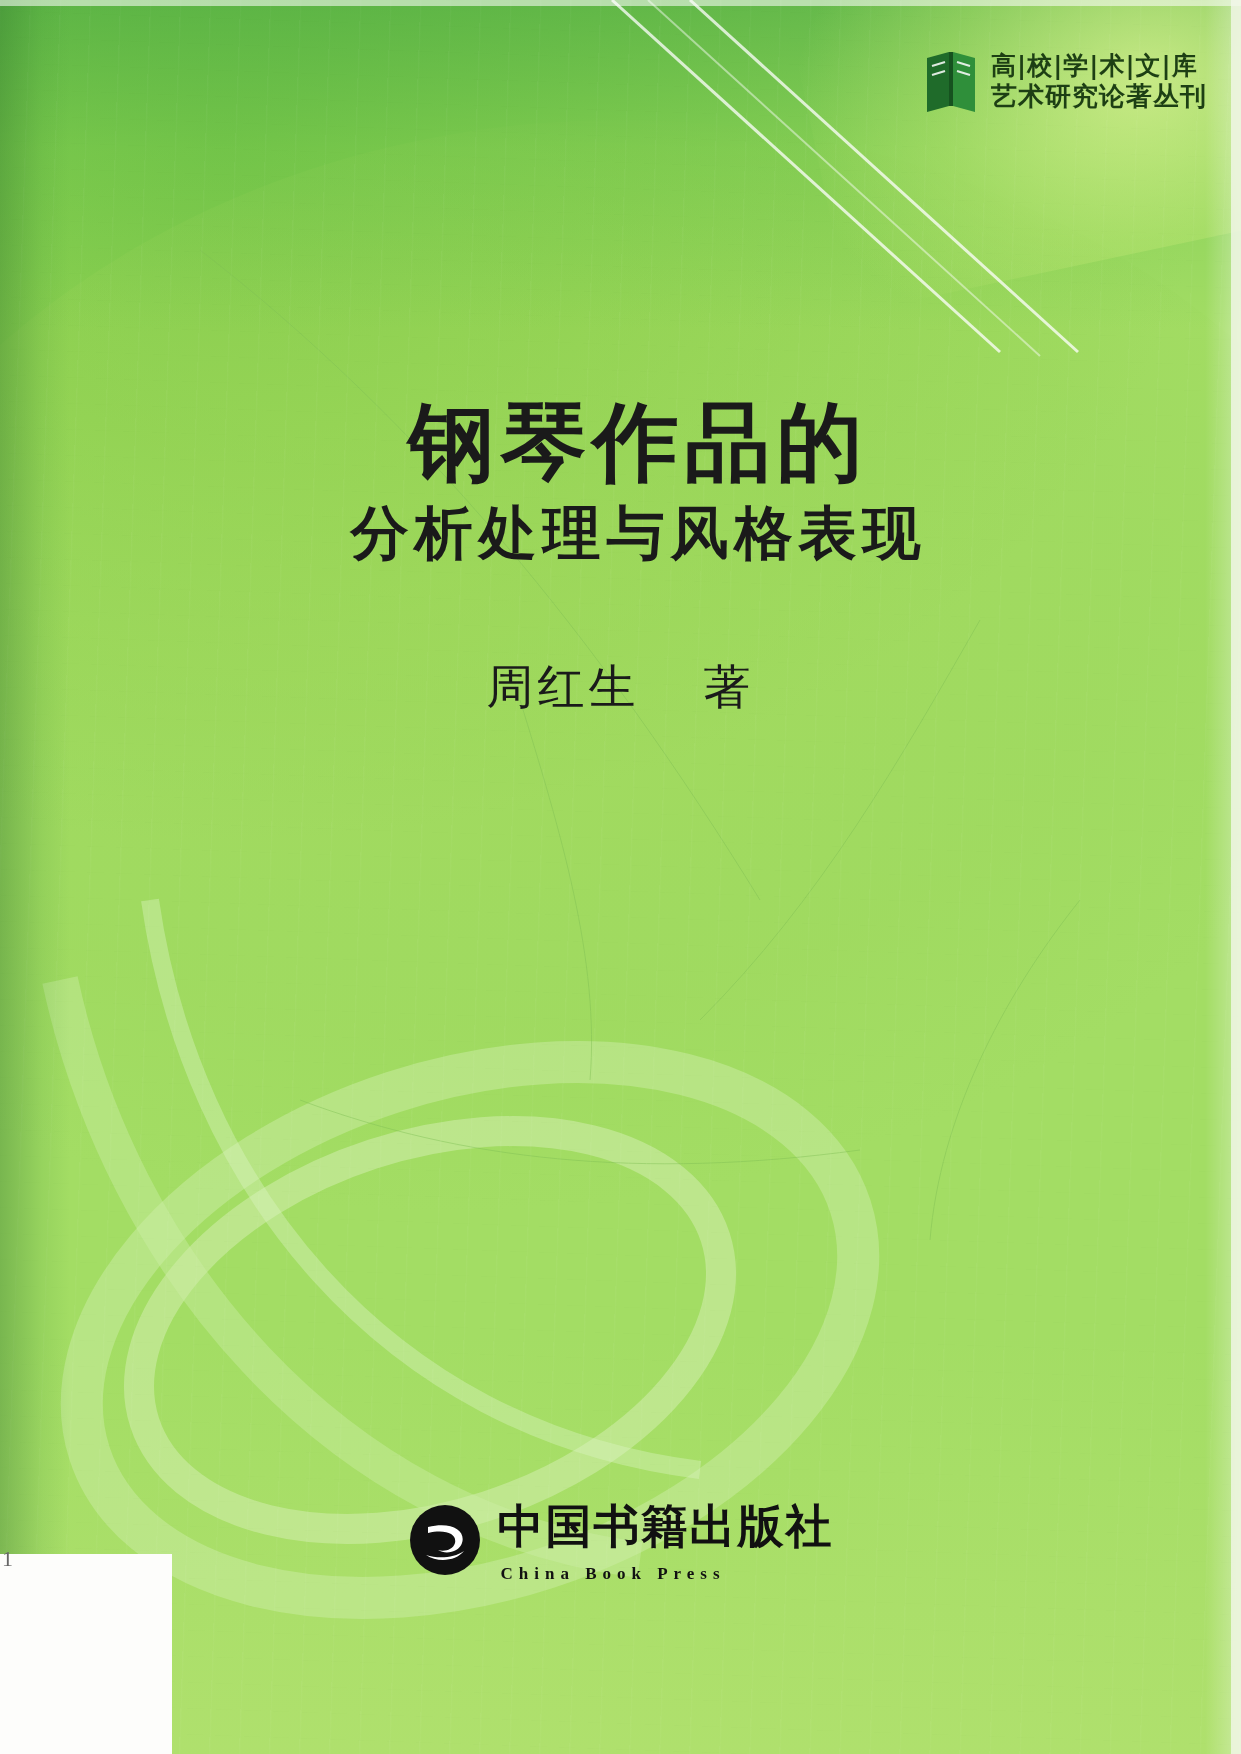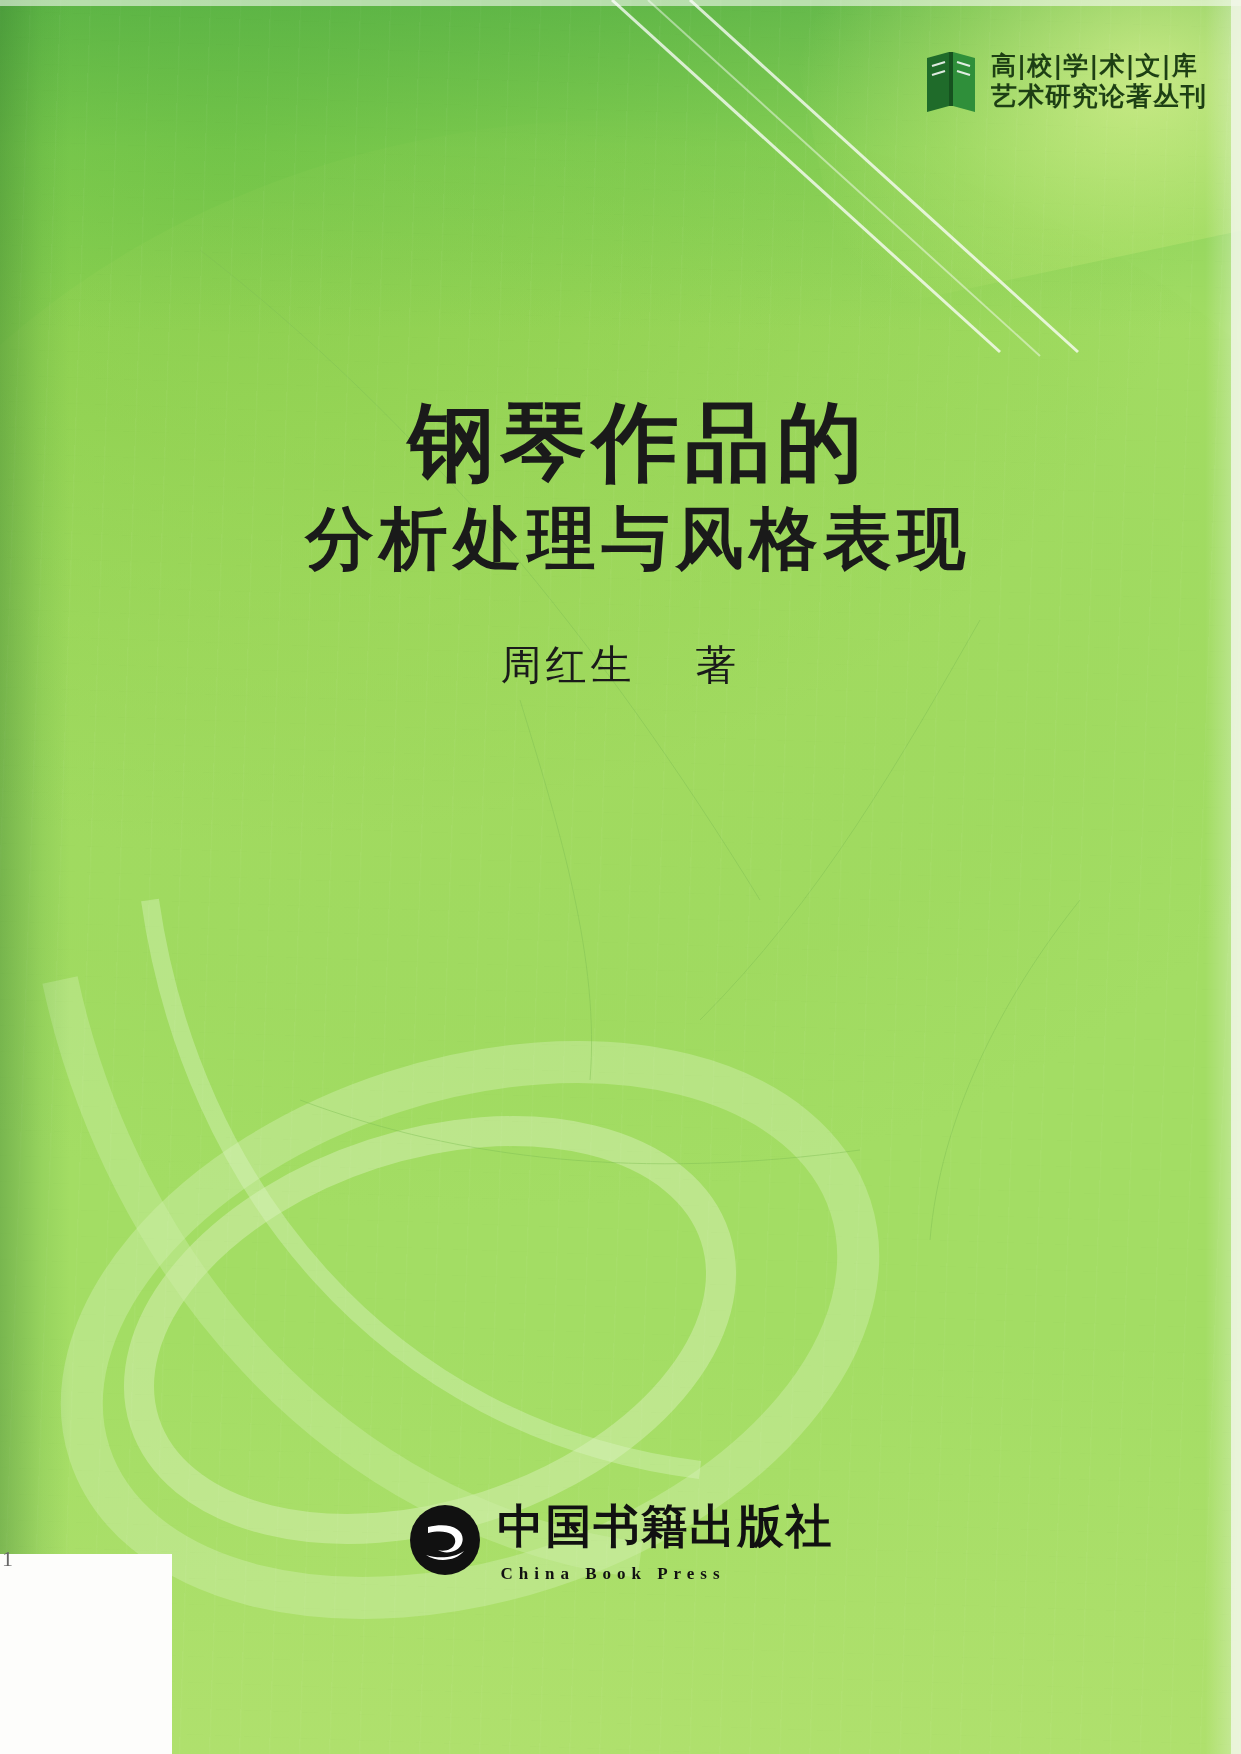--- a/index.html
+++ b/index.html
@@ -117,25 +117,25 @@
   }
   .title-line {
     font-family: "DejaVu Sans", sans-serif;
     font-weight: bold;
     color: #1a1a1a;
     letter-spacing: 6px;
     line-height: 1.18;
     margin-left: 36px;
   }
   .title-line-1 { font-size: 86px; }
-  .title-line-2 { font-size: 68px; margin-top: 6px; }
+  .title-line-2 { font-size: 58px; margin-top: 6px; }
   .author-line {
-    margin-top: 58px;
-    font-family: "DejaVu Sans", sans-serif;
-    font-size: 41px;
+    margin-top: 88px;
+    font-family: "DejaVu Sans", sans-serif;
+    font-size: 47px;
     color: #1a1a1a;
     letter-spacing: 4px;
   }
   .author-gap { display: inline-block; width: 26px; }
   
   .publisher {
     position: absolute;
     left: 0;
     bottom: 170px;
     width: 100%;

